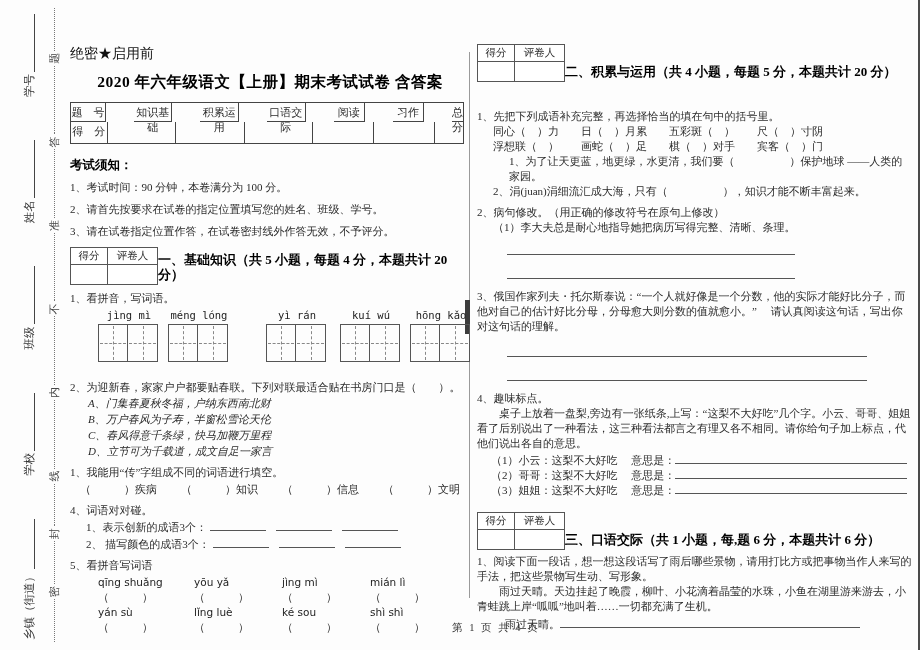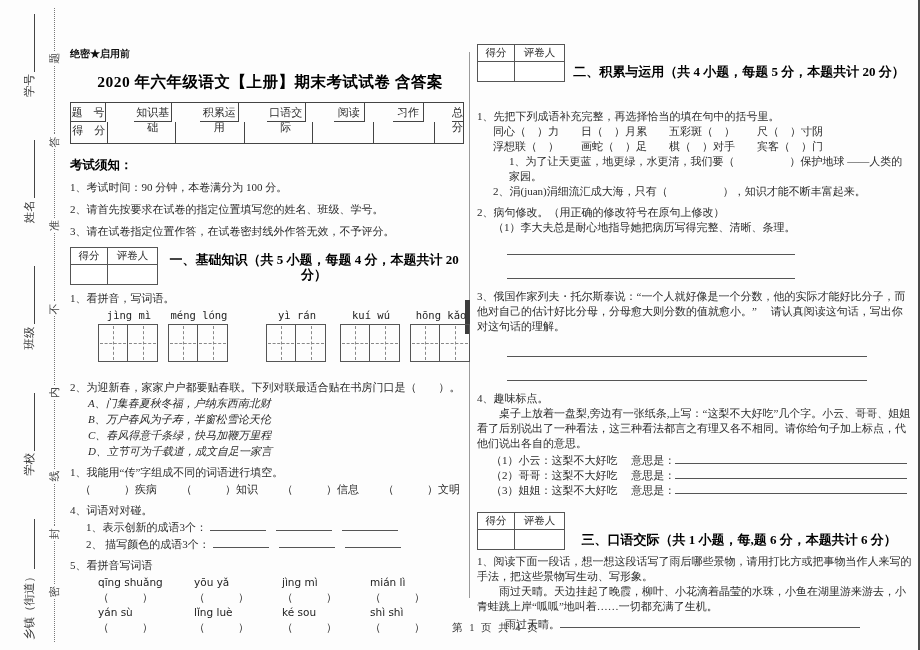--- a/index.html
+++ b/index.html
@@ -19,45 +19,45 @@
   .leader{flex:1;border-bottom:1px dotted #777;height:1px;margin:0 2px;}
   .leader.lg{flex:1.6;}
   .seal-char{flex:none;}
 
   
   .col-left{position:absolute;left:70px;top:46px;width:400px;font-size:11px;line-height:15px;}
   .col-right{position:absolute;left:477px;top:44px;width:436px;font-size:11px;line-height:15px;}
   .divider{position:absolute;left:469px;top:52px;height:546px;border-left:1px solid #9a9a9a;}
   .artifact{position:absolute;left:465px;top:300px;width:5px;height:34px;background:#3c3c3c;}
 
-  .confidential{font-weight:bold;font-size:10px;color:#111;}
+  .confidential{font-weight:normal;font-size:14px;color:#111;}
   .exam-title{text-align:center;font-weight:bold;font-size:15.5px;color:#000;margin-top:13px;letter-spacing:.5px;}
 
   
   .score-table{margin-top:13px;border:1px solid #444;border-collapse:collapse;width:392px;}
   .score-table div.tr{display:flex;gap:28px;}
   .score-table .td{border-right:1px solid #444;text-align:center;box-sizing:border-box;padding:2px 0;}
   .score-table .td:last-child{border-right:none;}
   .tr1 .td{border-bottom:1px solid #444;height:19px;line-height:15px;}
-  .tr2 .td{height:21px;font-family:Liberation Mono, monospace;}
+  .tr2 .td{height:21px;}
   .c0{width:56px;}.c1{width:62px;}.c2{width:62px;}.c3{width:62px;}.c4{width:50px;}.c5{width:50px;}.c6{flex:1;}
 
   .notice-title{font-weight:bold;font-size:12.5px;color:#000;margin-top:14px;}
   .notice-item{margin-top:7px;}
 
   
   .sec-head{display:flex;align-items:stretch;margin-top:8px;}
   .sbox{width:86px;border:1px solid #555;flex:none;font-size:10.5px;background:#fff;}
   .sbox .r{display:flex;text-align:center;}
   .sbox .r1{border-bottom:1px solid #555;}
   .sbox .cell{padding:1px 0;height:14px;line-height:13px;}
   .sbox .ca{width:36px;border-right:1px solid #555;}
   .sbox .cb{flex:1;}
   .sbox .r2 .cell{height:17px;}
-  .sec-title{flex:1;font-weight:bold;font-size:13px;color:#000;text-align:center;align-self:flex-end;padding-bottom:3px;}
+  .sec-title{flex:1;font-weight:bold;font-size:13px;color:#000;text-align:left;align-self:flex-end;padding-bottom:3px;}
 
   .q{margin-top:6px;}
   .opt{margin-left:18px;margin-top:1px;font-style:italic;}
   .indent{ text-indent:2em;}
 
   
   .py-grid-row{position:relative;height:66px;margin-top:2px;}
   .py{position:absolute;top:0;width:62px;text-align:center;font-family:"DejaVu Sans Mono",monospace;font-size:10.5px;color:#222;}
   .tzg{position:absolute;top:16px;display:flex;}
   .tzg-cell{width:30px;height:38px;border:1px solid #555;position:relative;box-sizing:border-box;}

